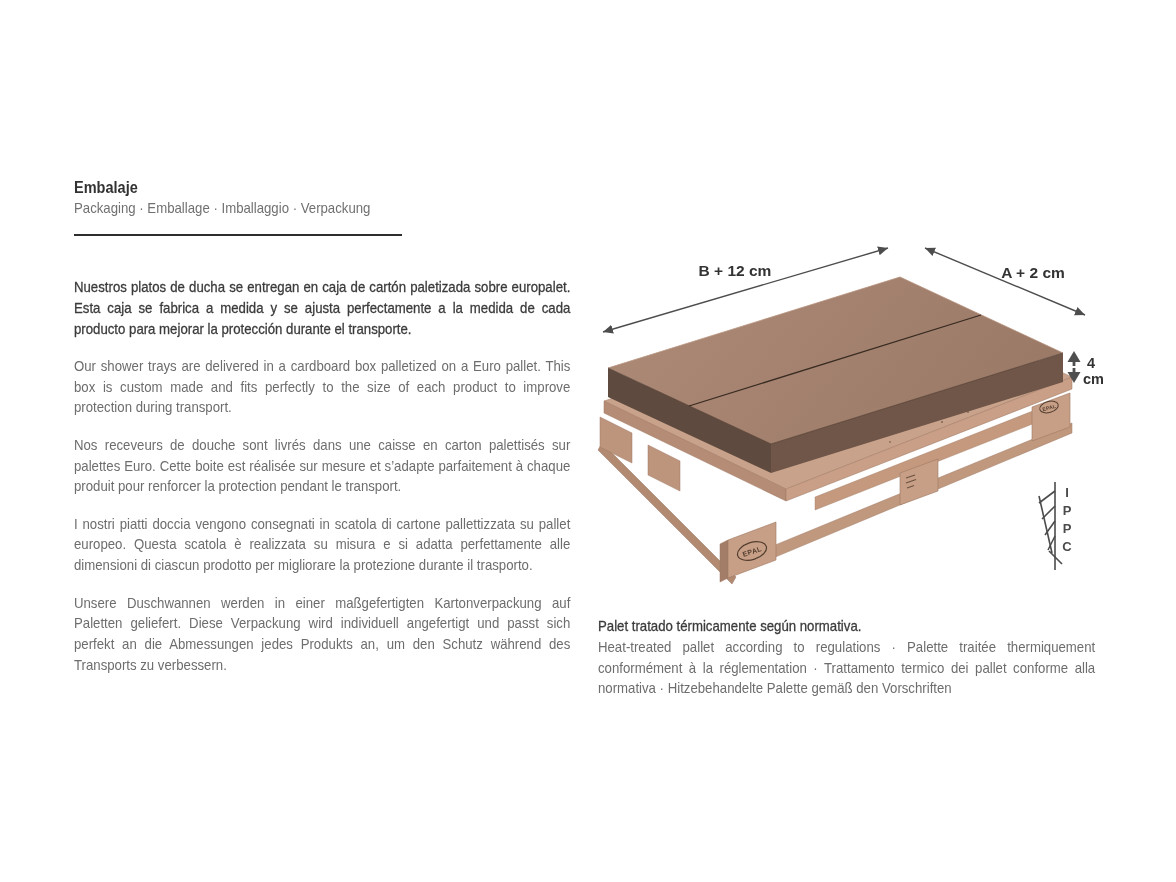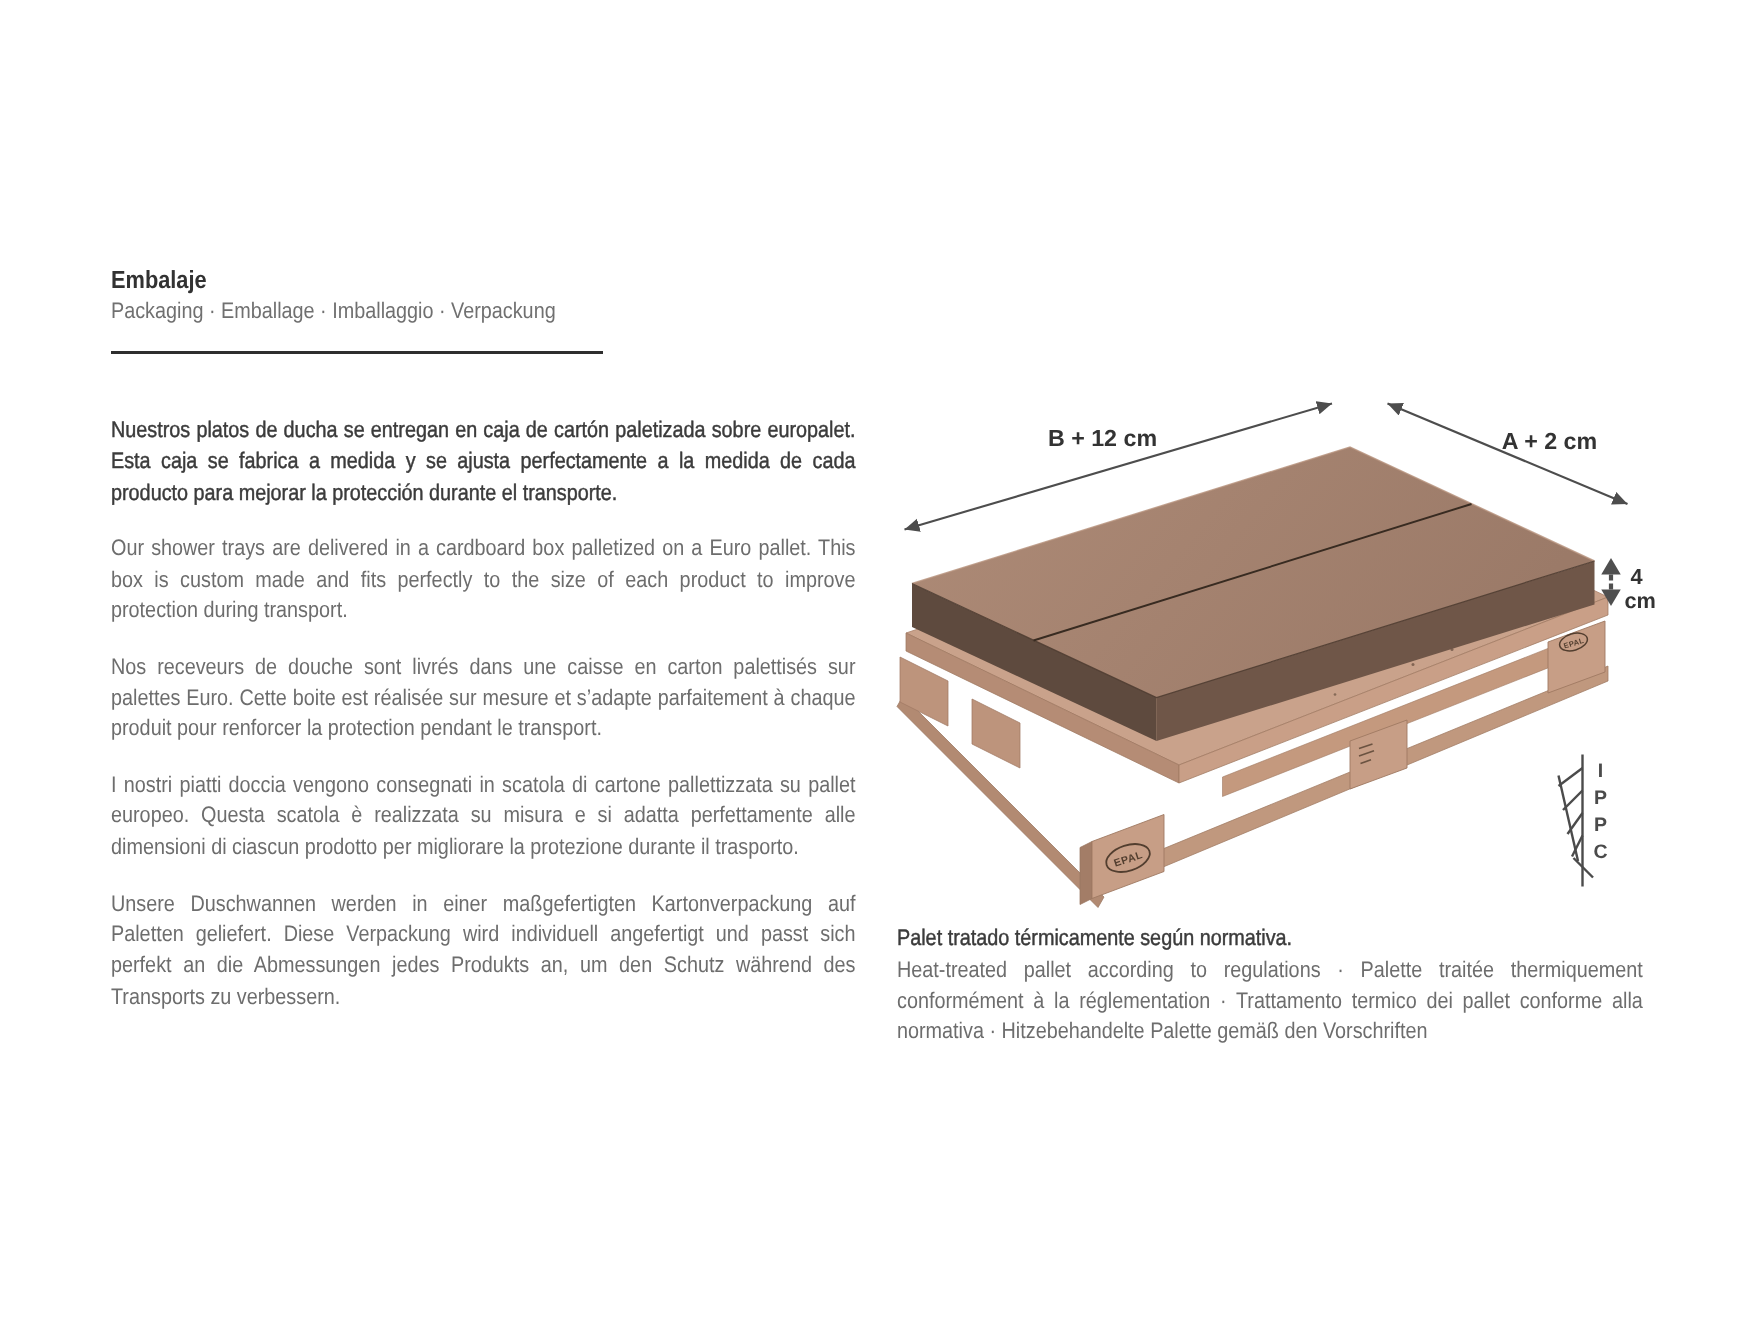--- a/index.html
+++ b/index.html
@@ -9,21 +9,21 @@
   .head h1{margin:0;font-size:16.5px;line-height:20px;font-weight:700;color:#323232;
            transform:scaleX(0.88);transform-origin:0 0;white-space:nowrap;}
   .head .subtitle{margin-top:1px;font-size:15px;line-height:20px;color:#707070;
            transform:scaleX(0.88);transform-origin:0 0;white-space:nowrap;}
   .head .rule{margin-top:16px;width:328px;height:2px;background:#2e2e2e;}
   .text-col{position:absolute;left:74px;top:277px;width:564px;
             transform:scaleX(0.88);transform-origin:0 0;}
   .text-col p{margin:0 0 16.5px 0;font-size:15px;line-height:20.8px;text-align:justify;
               color:#6d6d6d;}
   .text-col p.primary, .caption .primary{color:#3b3b3b;-webkit-text-stroke:0.3px #3b3b3b;}
-  .illustration{position:absolute;left:590px;top:256px;width:520px;height:360px;}
+  .illustration{position:absolute;left:590px;top:235px;width:520px;height:360px;}
   .illustration svg{display:block;width:520px;height:360px;}
   svg text{font-family:"Liberation Sans",sans-serif;}
   .dim-label{font-size:15.5px;font-weight:700;fill:#333333;}
   .hgt-label{font-size:14.5px;font-weight:700;fill:#333333;}
   .ippc-letter{font-size:13px;font-weight:700;fill:#4b4b4b;}
   .epal-big{font-size:7px;font-weight:700;fill:#523e2f;letter-spacing:.4px;}
   .epal-small{font-size:5px;font-weight:700;fill:#523e2f;letter-spacing:.2px;}
   .caption{position:absolute;left:598px;top:616px;width:565px;
            transform:scaleX(0.88);transform-origin:0 0;}
   .caption p{margin:0;font-size:15px;line-height:20.8px;}

